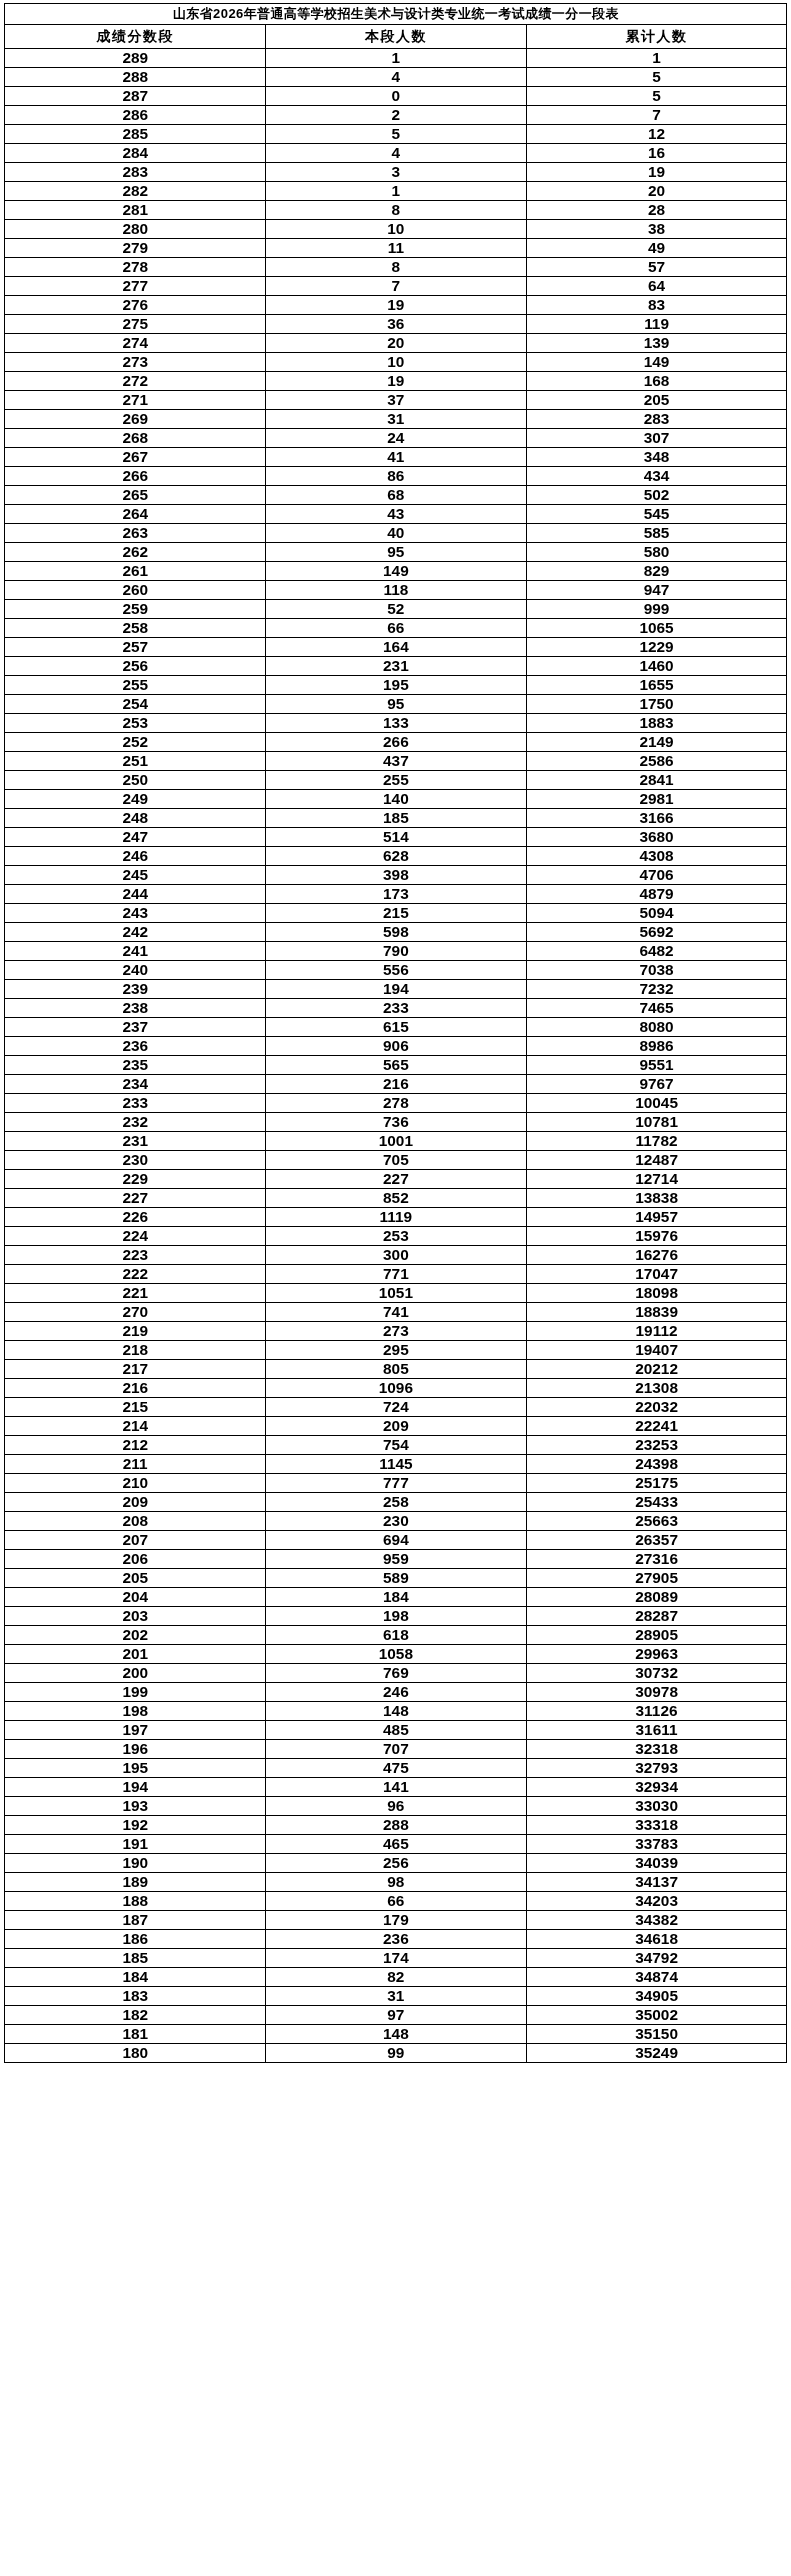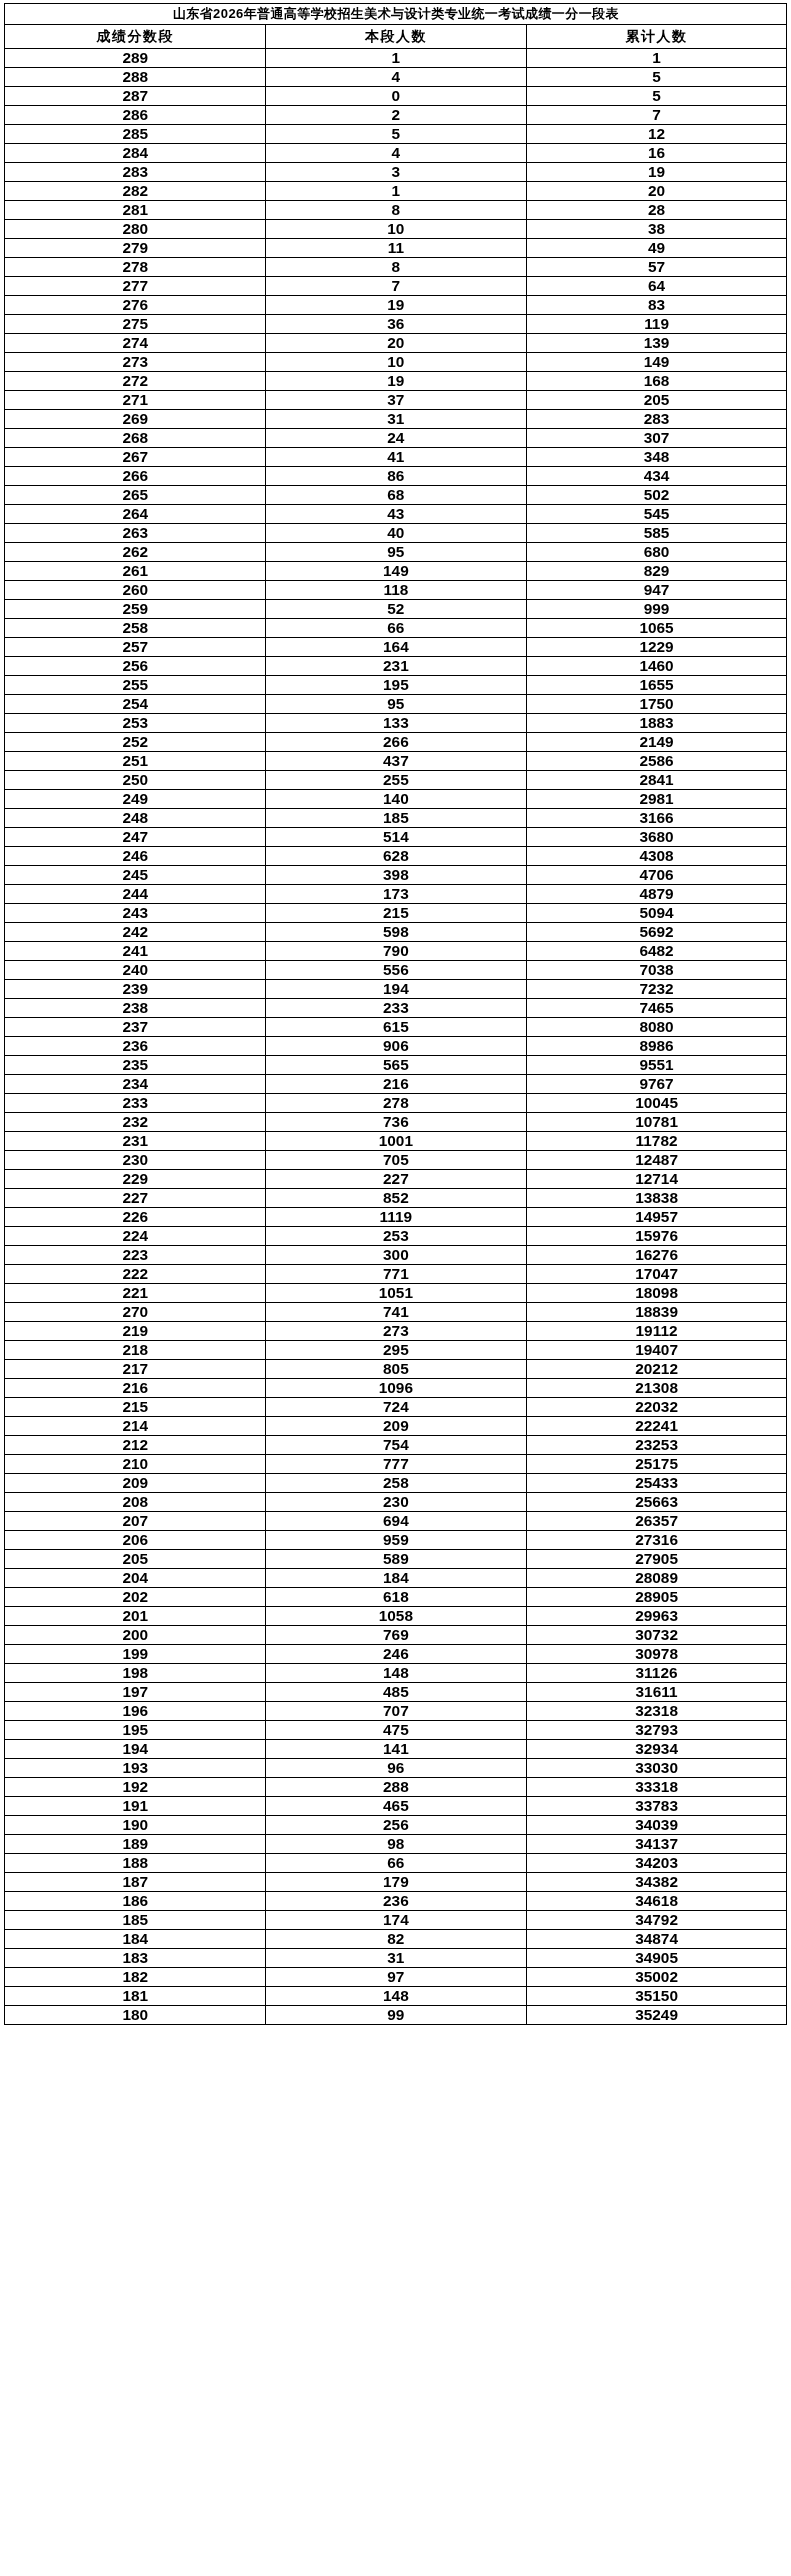--- a/index.html
+++ b/index.html
@@ -187,21 +187,21 @@
         <td>545</td>
       </tr>
       <tr>
         <td>263</td>
         <td>40</td>
         <td>585</td>
       </tr>
       <tr>
         <td>262</td>
         <td>95</td>
-        <td>680</td>
+        <td>580</td>
       </tr>
       <tr>
         <td>261</td>
         <td>149</td>
         <td>829</td>
       </tr>
       <tr>
         <td>260</td>
         <td>118</td>
         <td>947</td>
@@ -425,20 +425,25 @@
         <td>214</td>
         <td>209</td>
         <td>22241</td>
       </tr>
       <tr>
         <td>212</td>
         <td>754</td>
         <td>23253</td>
       </tr>
       <tr>
+        <td>211</td>
+        <td>1145</td>
+        <td>24398</td>
+      </tr>
+      <tr>
         <td>210</td>
         <td>777</td>
         <td>25175</td>
       </tr>
       <tr>
         <td>209</td>
         <td>258</td>
         <td>25433</td>
       </tr>
       <tr>
@@ -458,20 +463,25 @@
       </tr>
       <tr>
         <td>205</td>
         <td>589</td>
         <td>27905</td>
       </tr>
       <tr>
         <td>204</td>
         <td>184</td>
         <td>28089</td>
+      </tr>
+      <tr>
+        <td>203</td>
+        <td>198</td>
+        <td>28287</td>
       </tr>
       <tr>
         <td>202</td>
         <td>618</td>
         <td>28905</td>
       </tr>
       <tr>
         <td>201</td>
         <td>1058</td>
         <td>29963</td>

